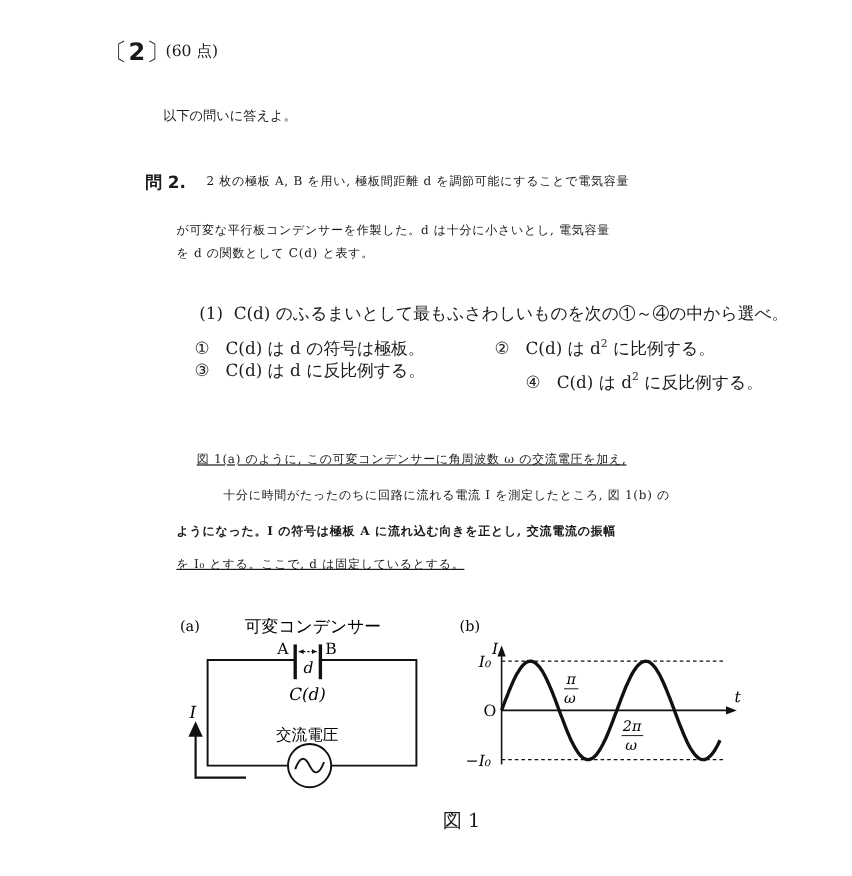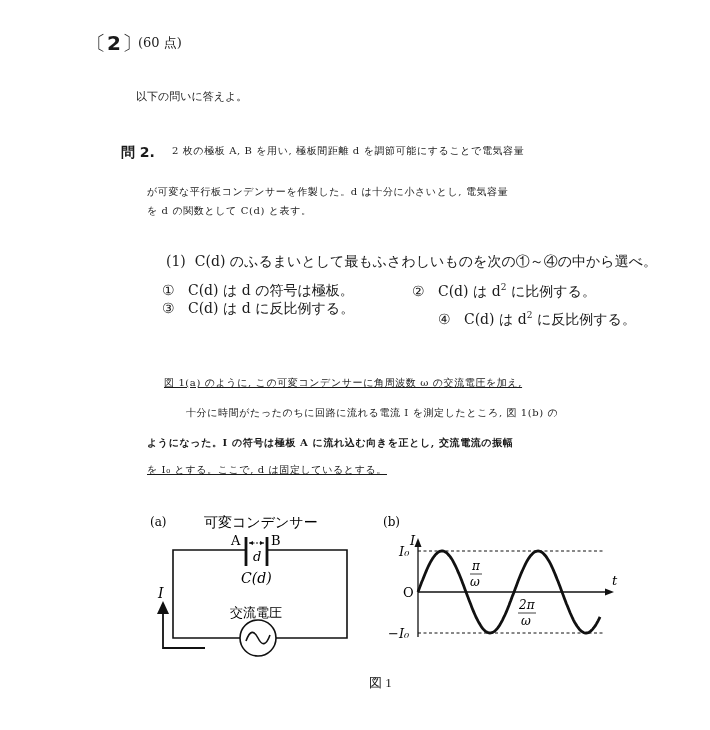--- a/index.html
+++ b/index.html
@@ -22,21 +22,21 @@
   .o1 { left: 162px; top: 282px; }
   .o2 { left: 412px; top: 282px; }
   .o3 { left: 162px; top: 300px; }
   .o4 { left: 416px; top: 310px; margin-left: 22px; }
   .p2a { left: 164px; top: 376px; text-decoration: underline; }
   .p2b { left: 147px; top: 406px; margin-left: 39px; }
   .p2c { left: 147px; top: 436px; font-weight: bold; }
   .p2d { left: 147px; top: 463px; text-decoration: underline; }
   .sup { font-size: 9px; vertical-align: 6px; }
   .fig-svg { position: absolute; left: 0; top: 0; }
-  .caption { left: 369px; top: 674px; font-size: 13px; font-family: Liberation Serif, serif; }
+  .caption { left: 369px; top: 674px; font-size: 16px; }
 </style>
 </head>
 <body>
 
 <div class="abs qnum"><span class="br">〔</span><span>2</span><span class="br">〕</span></div>
 <div class="abs points">(60 点)</div>
 
 <div class="abs intro">以下の問いに答えよ。</div>
 
 <div class="abs prob-label">問 2.</div>

